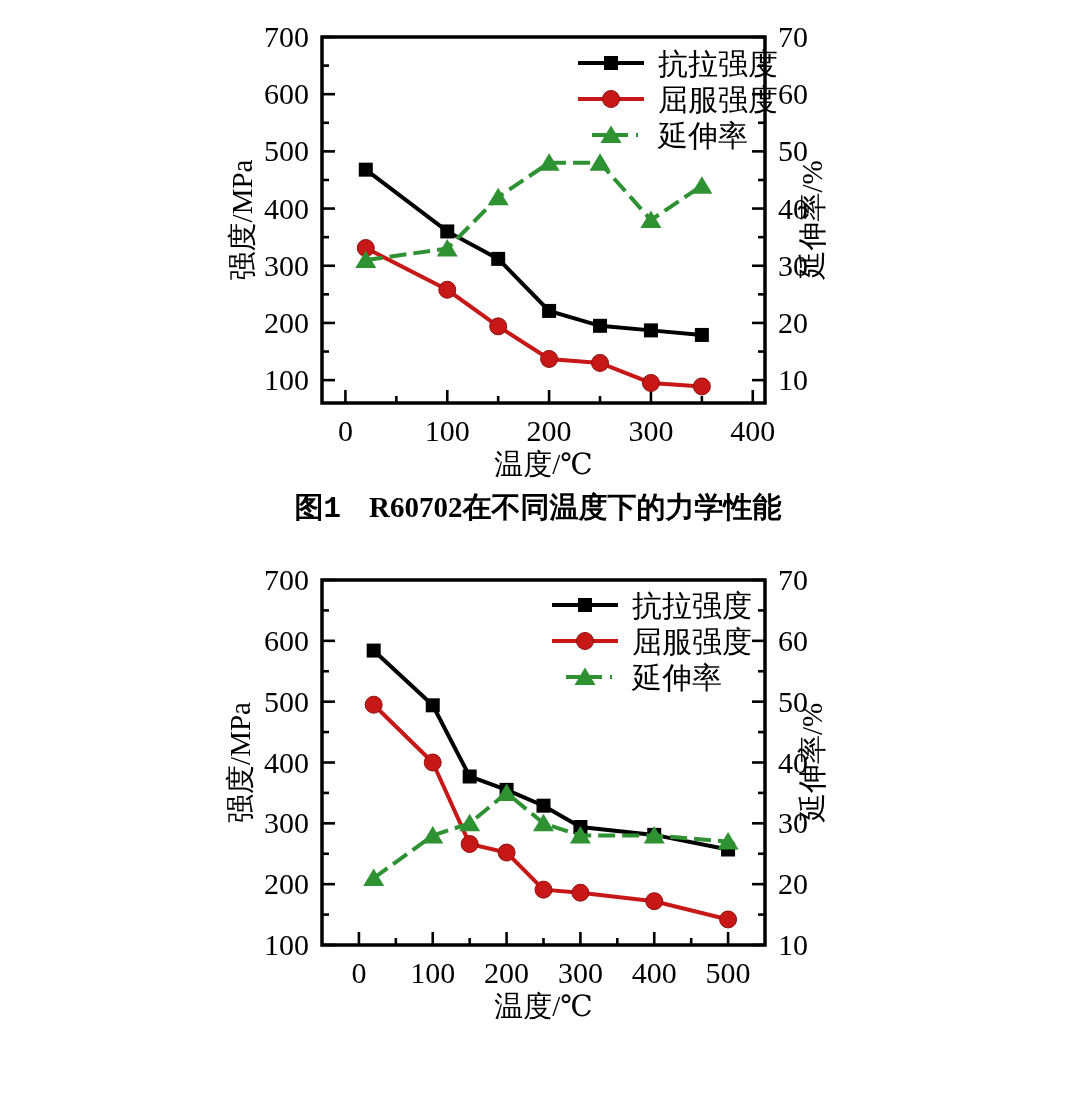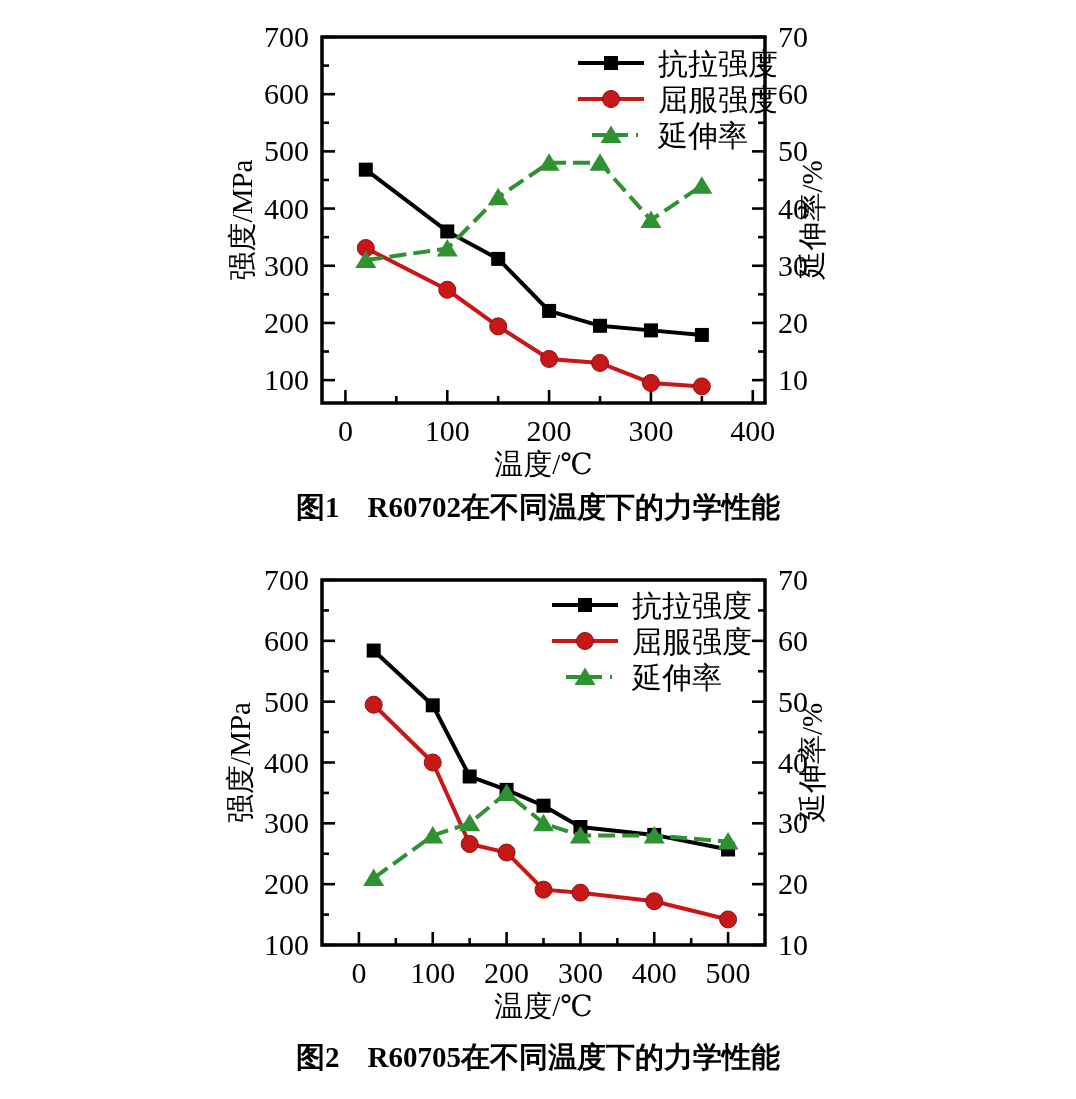--- a/index.html
+++ b/index.html
@@ -7,21 +7,21 @@
          font-family: "Liberation Serif", "DejaVu Serif", serif; }
   .page { position: relative; width: 1076px; height: 1099px; background: #ffffff; overflow: hidden; }
   svg.figure { position: absolute; left: 0; }
   #fig1-svg { top: 0; }
   #fig2-svg { top: 552px; }
   .caption { position: absolute; left: 0; width: 1076px; text-align: center;
              font-weight: bold; font-size: 29px; color: #000;
              font-family: "Liberation Serif", "DejaVu Serif", serif; }
   #caption1 { top: 488px; }
   #caption2 { top: 1038px; }
-  .caption .cap-label { margin-right: 28px; }
+  .caption .cap-label { margin-right: 28px; font-family: Liberation Mono, monospace; }
 </style>
 </head>
 <body>
 
 <div class="page">
 
   <svg id="fig1-svg" class="figure" width="1076" height="500">
       <rect x="322" y="37" width="443" height="366" fill="none" stroke="#000000" stroke-width="3.5"></rect>
       <g>
         <line x1="345.4229885057471" y1="403" x2="345.4229885057471" y2="390" stroke="#000" stroke-width="2.6"></line>
@@ -240,17 +240,14 @@
         <text x="632" y="64" font-size="30" font-family="&quot;Liberation Serif&quot;, &quot;DejaVu Serif&quot;, serif" fill="#000">抗拉强度</text>
         <line x1="552" y1="89" x2="618" y2="89" stroke="#c81717" stroke-width="4"></line>
         <circle cx="585" cy="89" r="8.5" fill="#c81717" stroke="#8f0f0f" stroke-width="1"></circle>
         <text x="632" y="100" font-size="30" font-family="&quot;Liberation Serif&quot;, &quot;DejaVu Serif&quot;, serif" fill="#000">屈服强度</text>
         <line x1="566" y1="125" x2="612" y2="125" stroke="#2e9132" stroke-width="4" stroke-dasharray="14 8"></line>
         <polygon points="585,115.5 574.5,133 595.5,133" fill="#2e9132"></polygon>
         <text x="632" y="136" font-size="30" font-family="&quot;Liberation Serif&quot;, &quot;DejaVu Serif&quot;, serif" fill="#000">延伸率</text>
       </g>
     </svg>
 
-  <div id="caption2" class="caption">
-    <span class="cap-label">图2</span><span>R60705在不同温度下的力学性能</span>
-  </div>
 
 </div>
 
 </body></html>

